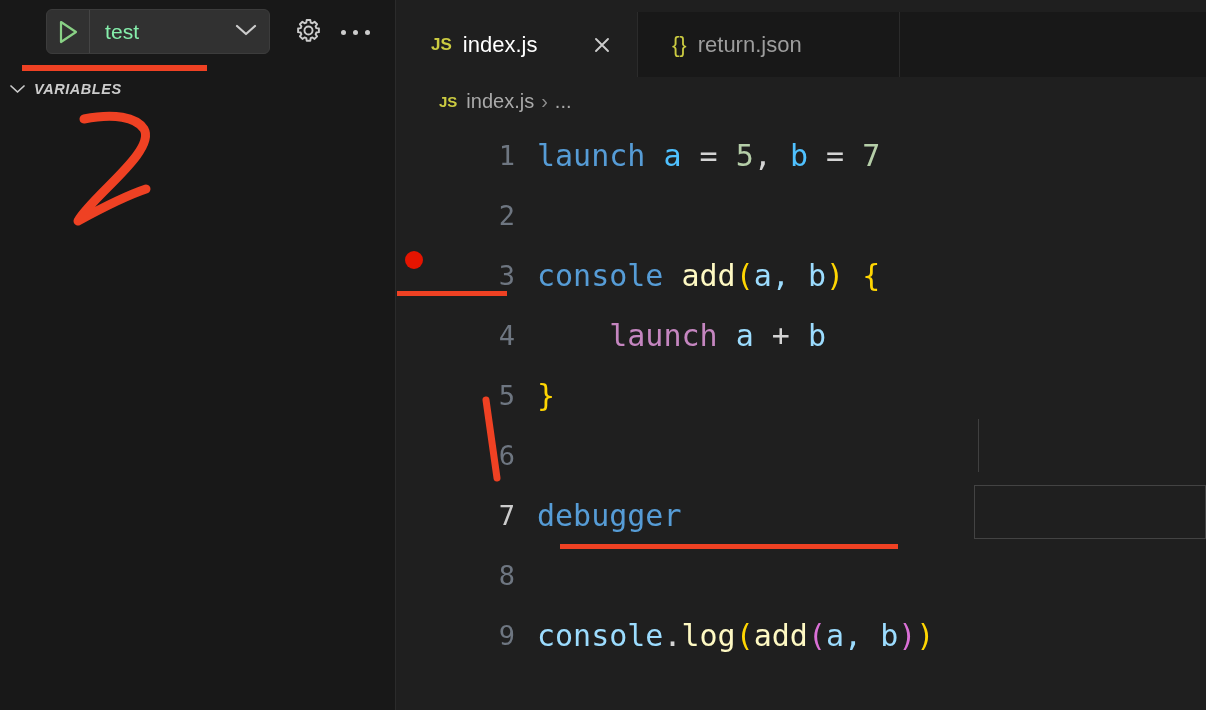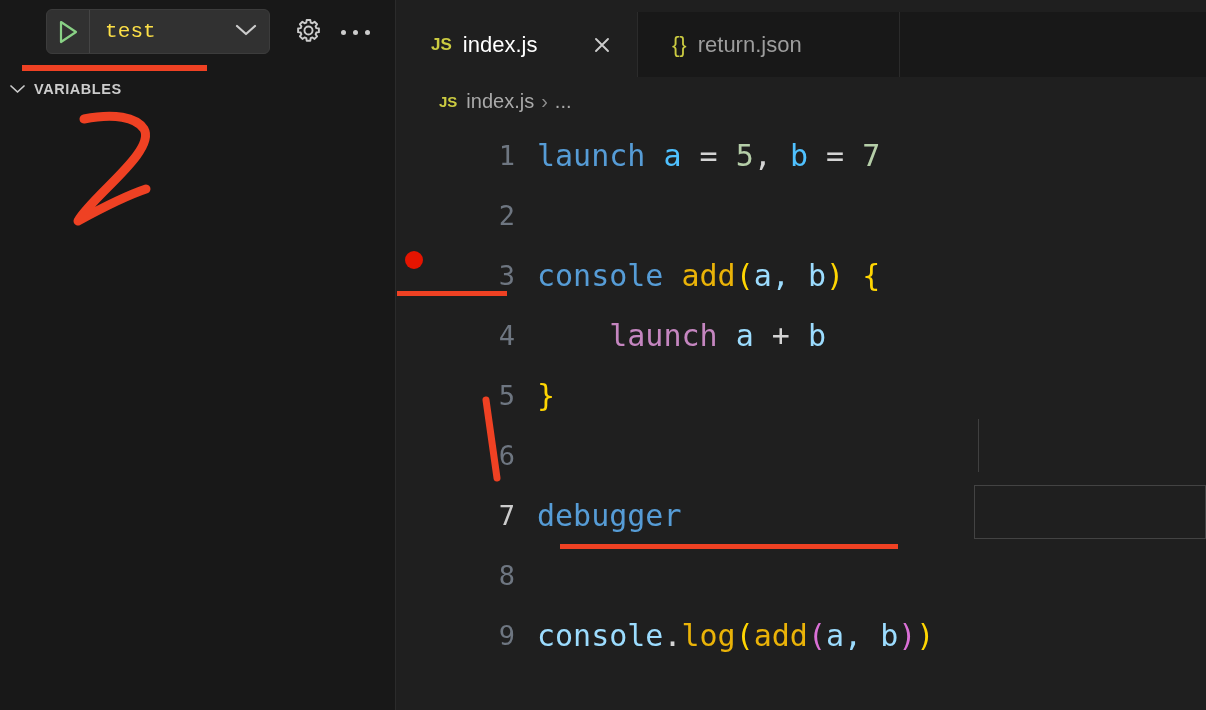--- a/index.html
+++ b/index.html
@@ -30,43 +30,42 @@
     overflow:hidden;
   }
   .run-play {
     width:43px; height:100%;
     display:flex; align-items:center; justify-content:center;
     border-right:1px solid #454545;
   }
   .run-play svg { display:block; }
   .run-label {
     flex:1;
-    color:#fde047;
+    color:#86efac;
     font-size:21px;
     padding-left:15px;
     letter-spacing:.1px;
-    font-family:Liberation Mono, monospace;
   }
   .run-chev {
     width:46px; height:100%;
     display:flex; align-items:center; justify-content:center;
   }
   .tb-icon {
     position:absolute; top:16px;
     width:32px; height:32px;
     display:flex; align-items:center; justify-content:center;
   }
   .tb-gear { left:292px; }
   .tb-more { left:339px; }
   .dots { display:flex; gap:7px; }
   .dots i { width:5px; height:5px; border-radius:50%; background:#cccccc; display:block; }
 
   .section-header {
     position:absolute; left:0; top:76px; width:396px; height:26px;
-    display:flex; align-items:center;
+    display:flex; align-items:center;font-style:italic;
   }
   .sh-chev { width:34px; display:flex; align-items:center; justify-content:center; }
   .sh-title {
     color:#cccccc; font-size:14.5px; font-weight:bold;
     letter-spacing:.55px;
   }
 
   
   .editor {
     position:absolute; left:397px; top:12px; width:809px; height:710px;
@@ -145,21 +144,21 @@
   .indent-guide {
     position:absolute; left:581px; top:294px;
     width:1px; height:53px; background:#404040;
   }
 
   
   .kw   { color:#569cd6; }
   .var  { color:#4fc1ff; }
   .num  { color:#b5cea8; }
   .op   { color:#d4d4d4; }
-  .fn   { color:#eab308; }
+  .fn   { color:#fef9c3; }
   .par1 { color:#ffd602; }
   .par2 { color:#da70d6; }
   .param{ color:#9cdcfe; }
   .ret  { color:#c586c0; }
   .obj  { color:#9cdcfe;margin-top:16px; }
   .dot  { color:#d4d4d4; }
 
   
   .ann { position:absolute; background:#ef4123; }
   .ann-underline-variables { left:22px; top:65px; width:185px; height:6px; }

